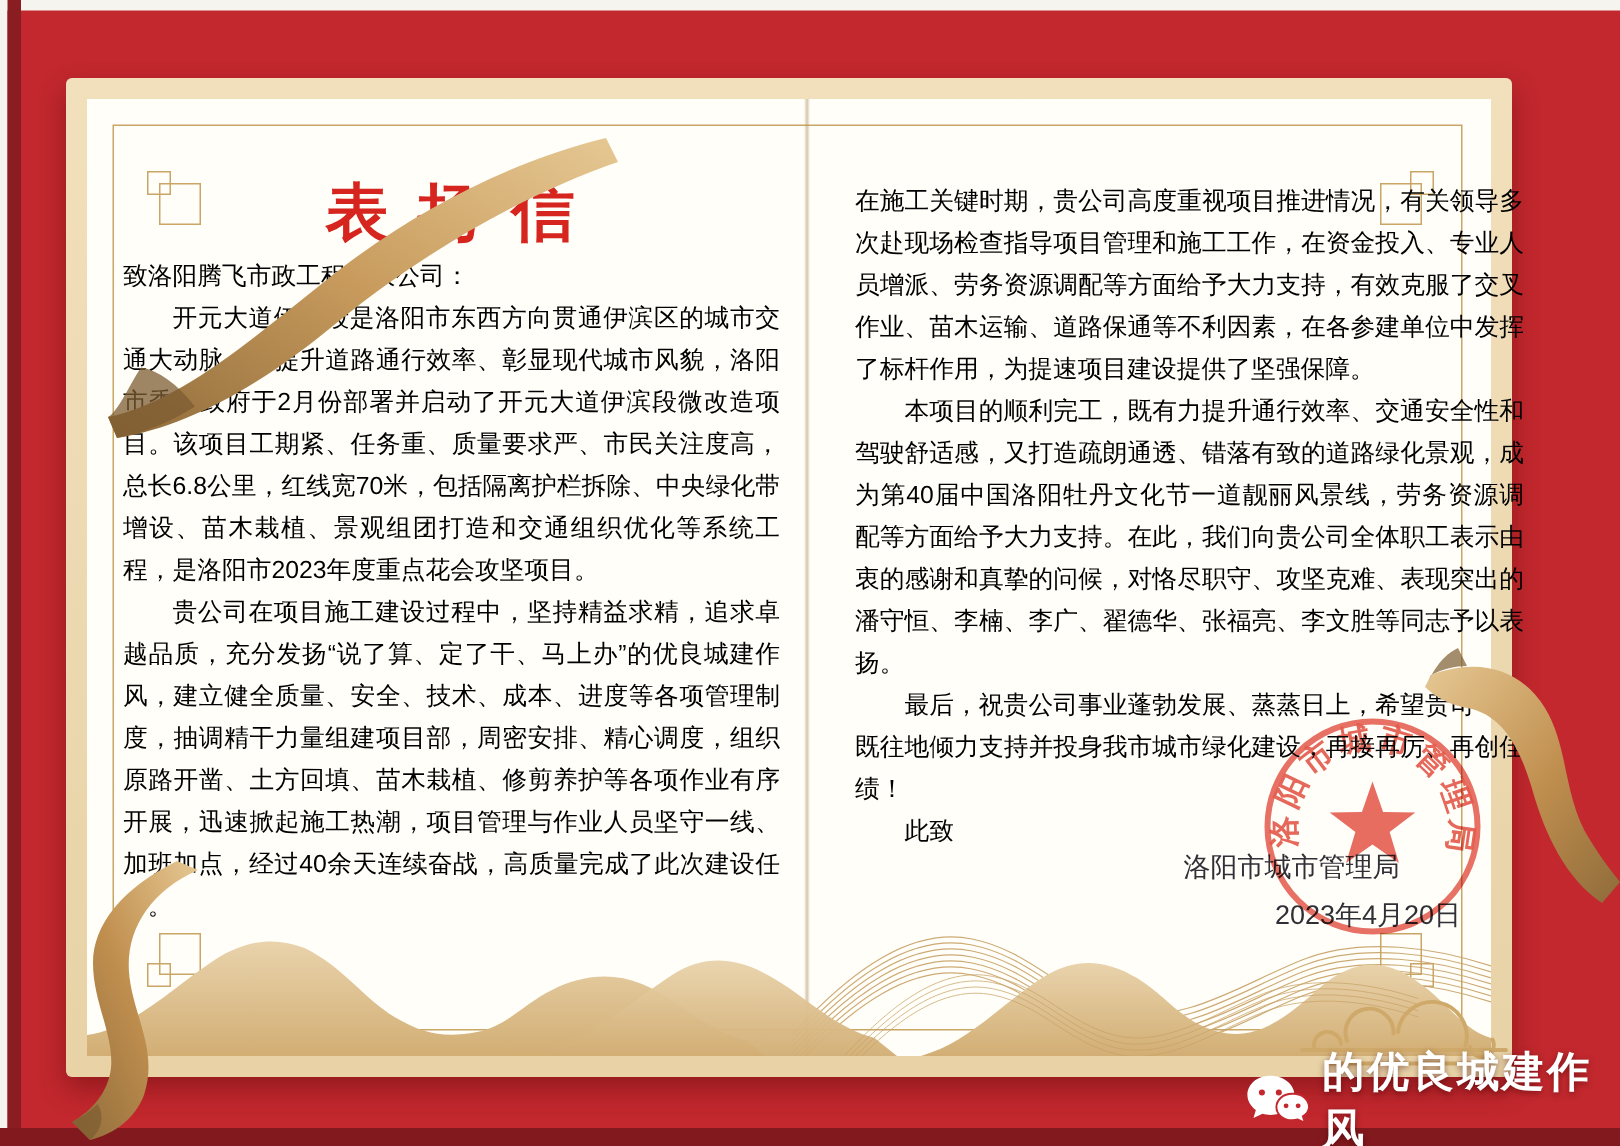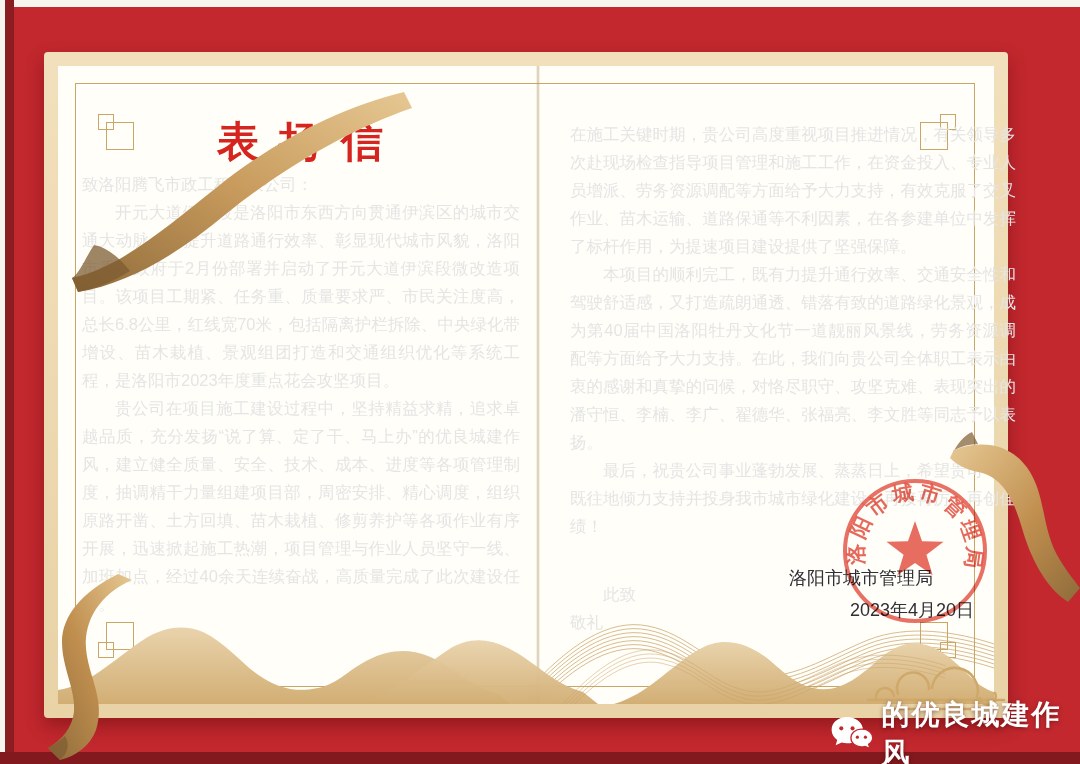--- a/index.html
+++ b/index.html
@@ -19,27 +19,27 @@
   .corn{position:absolute;width:26px;height:26px;border:1px solid #C9A566;z-index:3;background:transparent;}
   .corn-s{position:absolute;width:14px;height:14px;border:1px solid #C9A566;z-index:3;}
   .fold{position:absolute;left:492px;top:14px;width:4px;bottom:14px;z-index:2;
         background:linear-gradient(90deg,rgba(190,160,110,0),rgba(180,150,100,.55),rgba(190,160,110,0));}
 
   .mountains{position:absolute;left:14px;bottom:14px;width:936px;height:106px;z-index:4;}
 
   .title{position:absolute;left:80px;top:114px;width:440px;text-align:center;z-index:5;
          font-family:"Liberation Serif","DejaVu Serif",serif;font-weight:bold;
          font-size:42px;letter-spacing:20px;text-indent:20px;color:#D6241E;}
-  .col{position:absolute;z-index:5;color:#e5e5e5;font-size:16.5px;line-height:28px;
+  .col{position:absolute;z-index:5;color:#000000;font-size:16.5px;line-height:28px;
        text-align:justify;}
   .col-left{left:82px;top:170px;width:438px;}
   .col-right{left:570px;top:120px;width:446px;}
   .col p{margin:0;}
   p.ind{text-indent:2em;}
-  .cizhi{text-indent:2em;margin-top:40px;}
+  .cizhi{text-indent:2em;}
   .sig{position:absolute;left:748px;width:226px;text-align:center;z-index:5;
        color:#2F2F36;font-size:18px;}
   .sig-org{top:566px;}
   .sig-date{top:598px;text-align:right;}
 
   .stamp{position:absolute;left:830px;top:466px;width:170px;height:170px;z-index:6;
          mix-blend-mode:multiply;opacity:.92;}
   .ribbon{position:absolute;z-index:7;}
   .cloud{position:absolute;left:862px;top:640px;width:150px;height:72px;z-index:6;}
 
@@ -107,21 +107,20 @@
     <div>致洛阳腾飞市政工程有限公司：</div>
     <p class="ind">开元大道伊滨段是洛阳市东西方向贯通伊滨区的城市交通大动脉，为提升道路通行效率、彰显现代城市风貌，洛阳市委市政府于2月份部署并启动了开元大道伊滨段微改造项目。该项目工期紧、任务重、质量要求严、市民关注度高，总长6.8公里，红线宽70米，包括隔离护栏拆除、中央绿化带增设、苗木栽植、景观组团打造和交通组织优化等系统工程，是洛阳市2023年度重点花会攻坚项目。</p>
     <p class="ind">贵公司在项目施工建设过程中，坚持精益求精，追求卓越品质，充分发扬“说了算、定了干、马上办”的优良城建作风，建立健全质量、安全、技术、成本、进度等各项管理制度，抽调精干力量组建项目部，周密安排、精心调度，组织原路开凿、土方回填、苗木栽植、修剪养护等各项作业有序开展，迅速掀起施工热潮，项目管理与作业人员坚守一线、加班加点，经过40余天连续奋战，高质量完成了此次建设任务。</p>
   </div>
 
   <div class="col col-right">
     <p>在施工关键时期，贵公司高度重视项目推进情况，有关领导多次赴现场检查指导项目管理和施工工作，在资金投入、专业人员增派、劳务资源调配等方面给予大力支持，有效克服了交叉作业、苗木运输、道路保通等不利因素，在各参建单位中发挥了标杆作用，为提速项目建设提供了坚强保障。</p>
     <p class="ind">本项目的顺利完工，既有力提升通行效率、交通安全性和驾驶舒适感，又打造疏朗通透、错落有致的道路绿化景观，成为第40届中国洛阳牡丹文化节一道靓丽风景线，劳务资源调配等方面给予大力支持。在此，我们向贵公司全体职工表示由衷的感谢和真挚的问候，对恪尽职守、攻坚克难、表现突出的潘守恒、李楠、李广、翟德华、张福亮、李文胜等同志予以表扬。</p>
     <p class="ind">最后，祝贵公司事业蓬勃发展、蒸蒸日上，希望贵司一如既往地倾力支持并投身我市城市绿化建设，再接再厉、再创佳绩！</p>
     <div class="cizhi">此致</div>
-    <div>敬礼</div>
   </div>
 
   <div class="sig sig-org">洛阳市城市管理局</div>
   <div class="sig sig-date">2023年4月20日</div>
 
   <svg class="stamp" viewBox="0 0 170 170">
     <circle cx="85" cy="85" r="70" fill="none" stroke="#E04A3C" stroke-width="4" opacity="0.85"></circle>
     <polygon fill="#E04A3C" opacity="0.88" points="85,55 92.05,75.29 113.53,75.73 96.41,88.71 102.63,109.27 85,97 67.37,109.27 73.59,88.71 56.47,75.73 77.95,75.29"></polygon>
     <defs>
         <path id="sealArc" d="M85,33 a52,52 0 1 1 -0.1,0" fill="none"></path>

